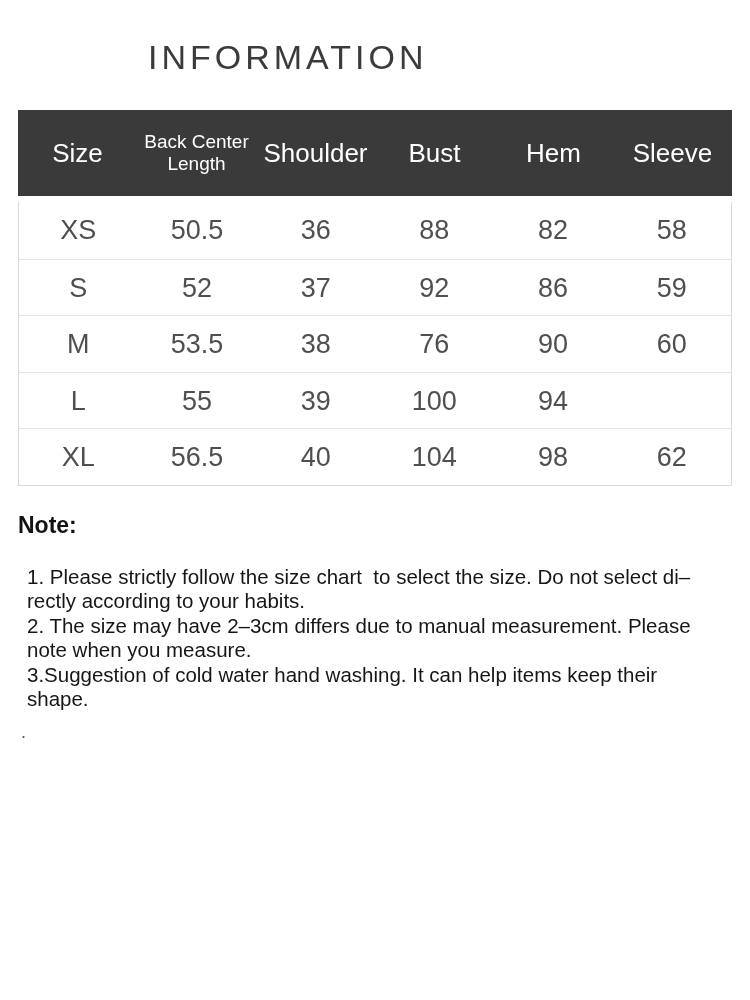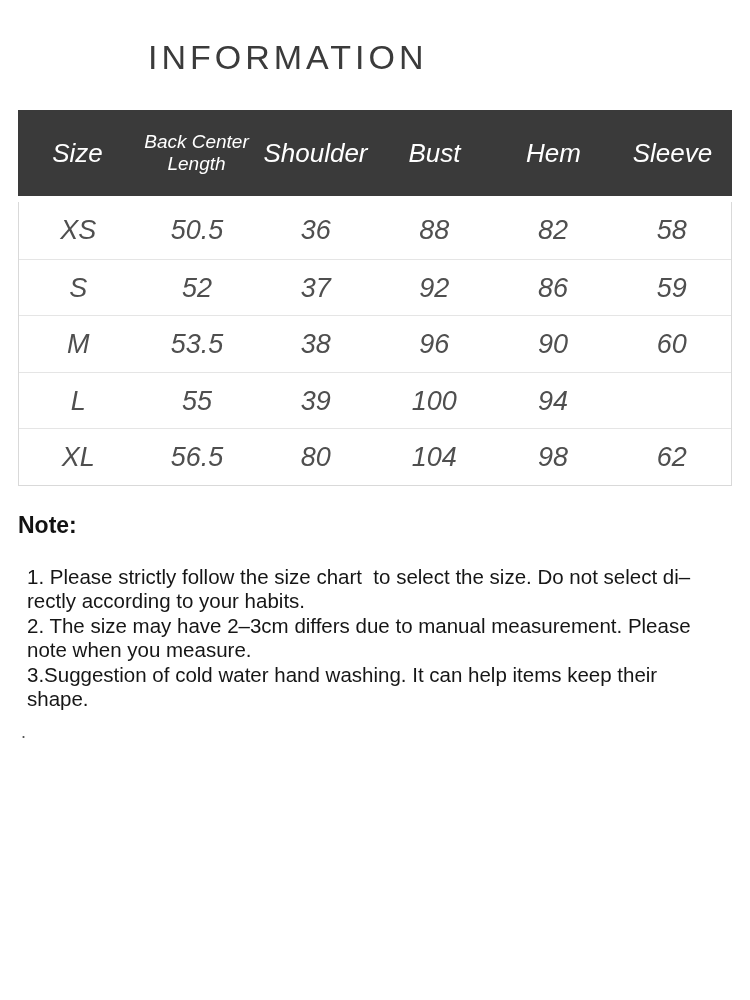--- a/index.html
+++ b/index.html
@@ -19,21 +19,20 @@
     font-size: 34px;
     font-weight: 300;
     letter-spacing: 4px;
     color: #3b3b3b;
   }
   .size-table {
     position: absolute;
     left: 18px;
     top: 110px;
     width: 714px;
-    font-style: italic;
   }
   .thead {
     display: grid;
     grid-template-columns: repeat(6, 1fr);
     height: 86px;
     background: #3a3a3a;
     color: #ffffff;
     align-items: center;
     text-align: center;
     font-size: 26px;
@@ -121,35 +120,35 @@
         <div class="td">52</div>
         <div class="td">37</div>
         <div class="td">92</div>
         <div class="td">86</div>
         <div class="td">59</div>
       </div>
       <div class="tr">
         <div class="td">M</div>
         <div class="td">53.5</div>
         <div class="td">38</div>
-        <div class="td">96</div>
+        <div class="td">76</div>
         <div class="td">90</div>
         <div class="td">60</div>
       </div>
       <div class="tr">
         <div class="td">L</div>
         <div class="td">55</div>
         <div class="td">39</div>
         <div class="td">100</div>
         <div class="td">94</div>
       </div>
       <div class="tr">
         <div class="td">XL</div>
         <div class="td">56.5</div>
-        <div class="td">80</div>
+        <div class="td">40</div>
         <div class="td">104</div>
         <div class="td">98</div>
         <div class="td">62</div>
       </div>
     </div>
   </div>
 
   <div class="note-heading">Note:</div>
 
   <div class="note-body">

